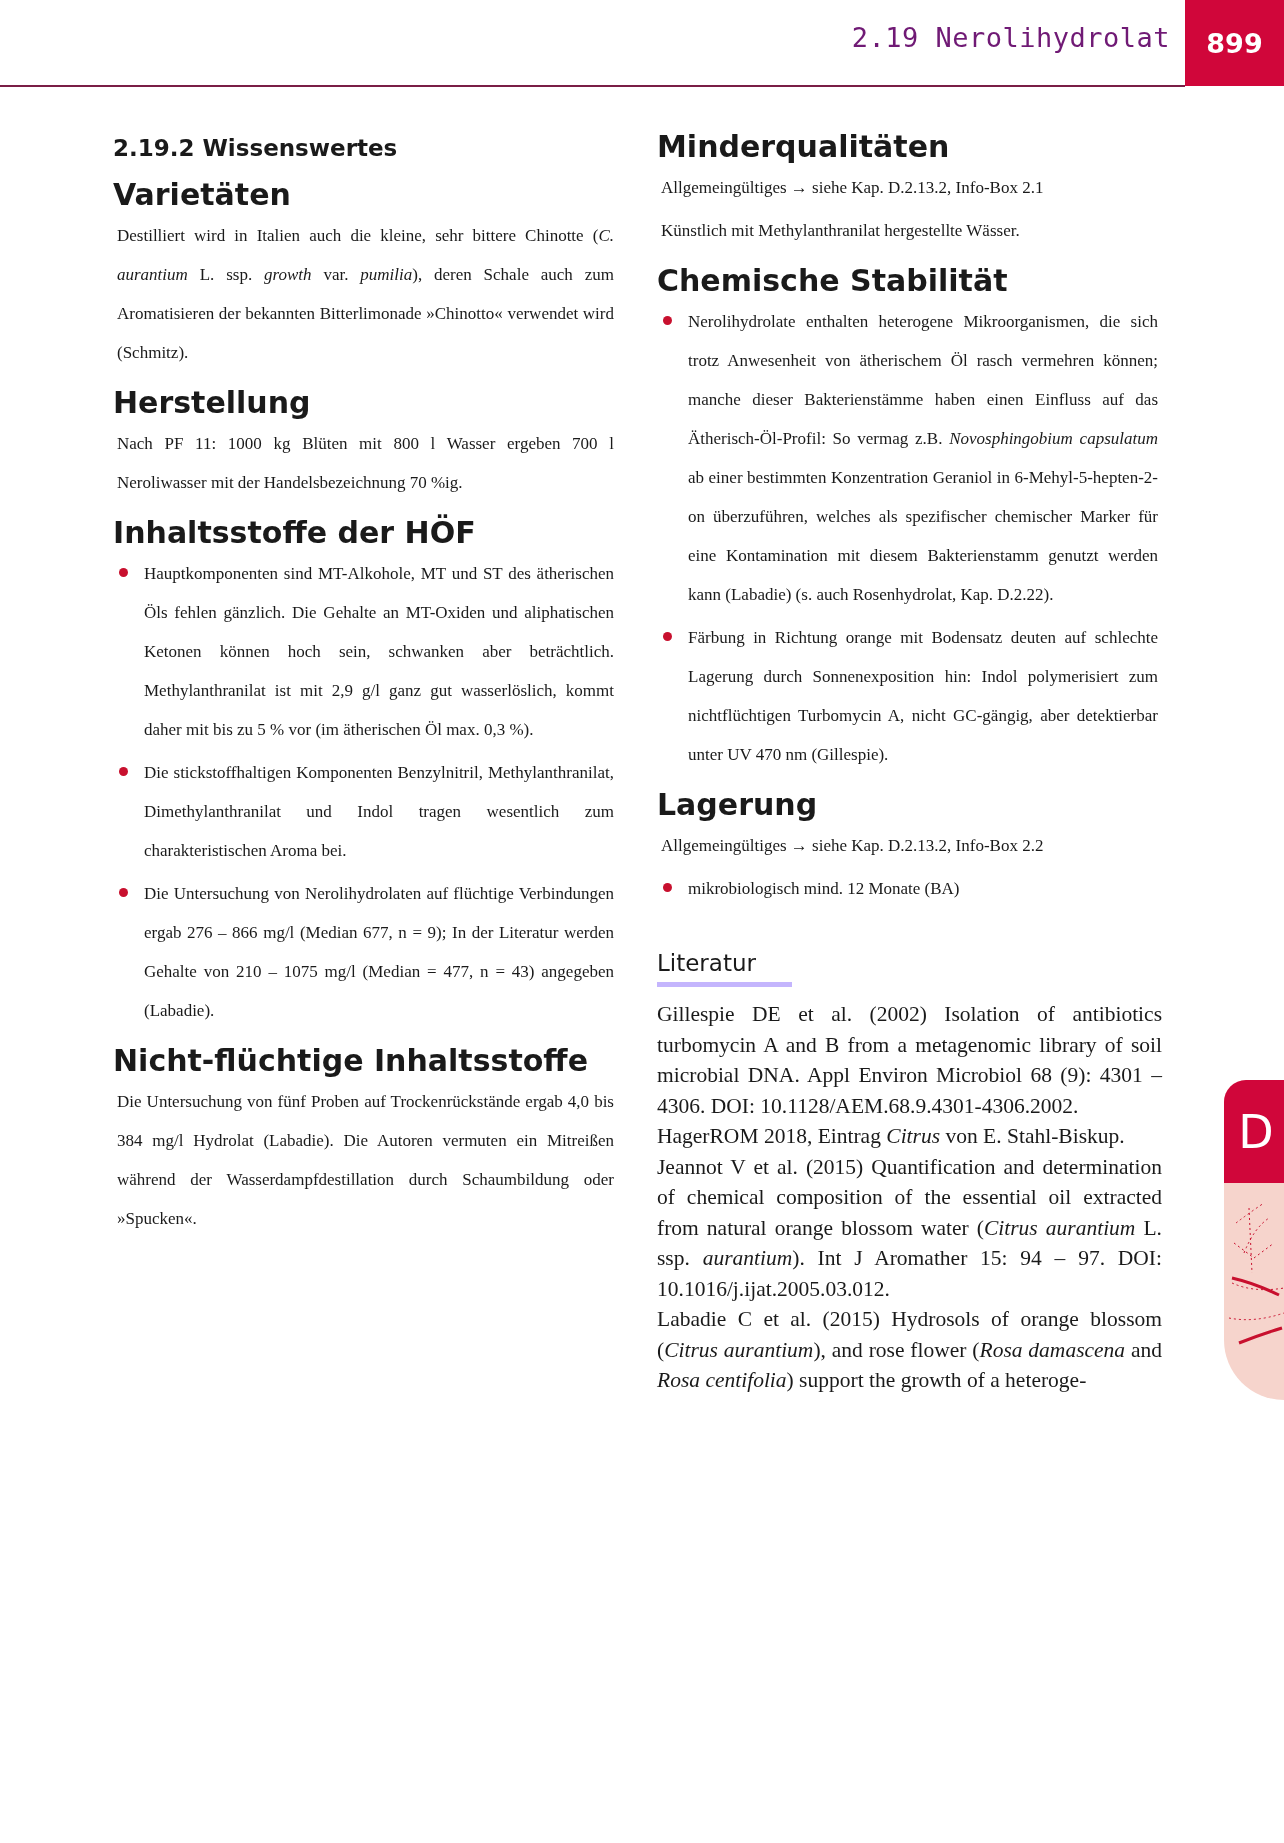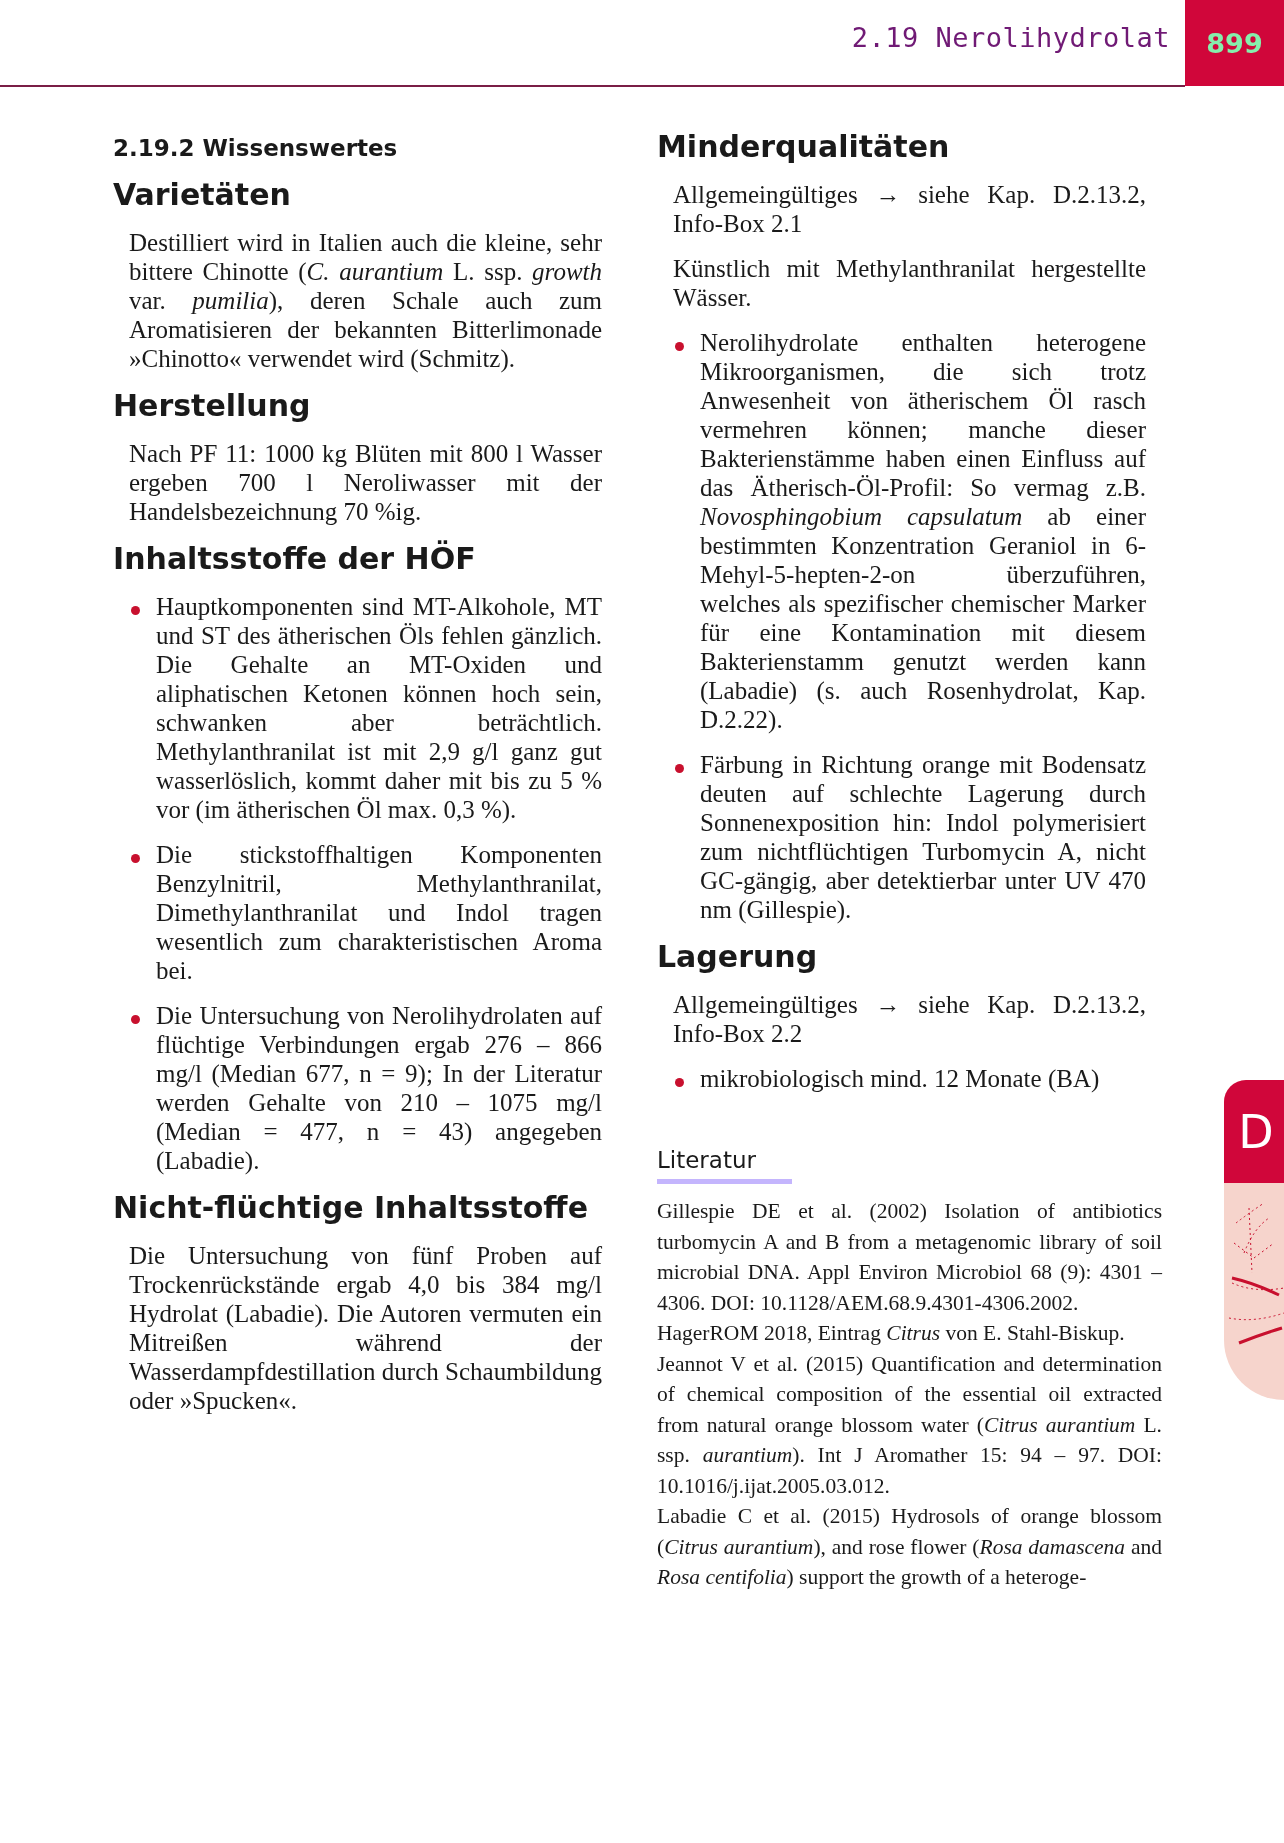--- a/index.html
+++ b/index.html
@@ -7,42 +7,42 @@
     width: 1284px; height: 1843px; position: relative; overflow: hidden;
     font-family: "Liberation Serif", "DejaVu Serif", serif; color: #1a1a1a;
   }
   .running-head {
     position: absolute; right: 114px; top: 22px;
     font-family: "DejaVu Sans Mono", "Liberation Mono", monospace;
     font-size: 27px; letter-spacing: 0.5px; color: #701a75;
   }
   .page-box {
     position: absolute; left: 1185px; top: 0; width: 99px; height: 86px;
-    background: #d0063a; color: #86efac;
+    background: #d0063a; color: #ffffff;
     font-family: "DejaVu Sans", sans-serif; font-weight: bold; font-size: 27px;
     display: flex; align-items: center; justify-content: center;
   }
   .header-rule {
     position: absolute; left: 0; top: 85px; width: 1185px; height: 2px;
     background: #7a1e46;
   }
   .col { position: absolute; top: 130px; }
   .col-left { left: 113px; width: 505px; }
   .col-right { left: 657px; width: 505px; }
   .sec-title {
     font-family: "DejaVu Sans", sans-serif; font-weight: bold;
     font-size: 23px; margin: 0 0 12px 0; line-height: 36px;
   }
   .sub {
     font-family: "DejaVu Sans", sans-serif; font-size: 30px;
     margin: 14px 0 0 0; line-height: 34px; color: #1a1a1a;
   }
   .sub.first { margin-top: 0; }
   p, li {
-    font-size: 25px; line-height: 29px; margin: 16px; text-align: justify;
+    font-size: 17px; line-height: 39px; margin: 4px; text-align: justify;
     hyphens: manual;
   }
   ul { list-style: none; margin: 0; padding: 0; }
   li { position: relative; padding-left: 27px; }
   li .bullet {
     position: absolute; left: 2px; top: 14px; width: 9px; height: 9px;
     border-radius: 50%; background: #c8102e;
   }
   .lit-title {
     font-family: "DejaVu Sans", sans-serif; font-size: 23px; line-height: 34px;
@@ -88,20 +88,21 @@
 
   <h3 class="sub">Nicht-flüchtige Inhaltsstoffe</h3>
   <p>Die Untersuchung von fünf Proben auf Trockenrückstände ergab 4,0 bis 384 mg/l Hydrolat (Labadie). Die Autoren vermuten ein Mitreißen während der Wasserdampfdestillation durch Schaumbildung oder »Spucken«.</p>
 </div>
 
 <div class="col col-right">
   <h3 class="sub first">Minderqualitäten</h3>
   <p>Allgemeingültiges → siehe Kap. D.2.13.2, Info-Box 2.1</p>
   <p>Künstlich mit Methylanthranilat hergestellte Wässer.</p>
 
+  <h3 class="sub">Chemische Stabilität</h3>
   <ul>
     <li><span class="bullet"></span><span>Nerolihydrolate enthalten heterogene Mikroorganismen, die sich trotz Anwesenheit von ätherischem Öl rasch vermehren können; manche dieser Bakterienstämme haben einen Einfluss auf das Ätherisch-Öl-Profil: So vermag z.B. </span><em>Novosphingobium capsulatum</em><span> ab einer bestimmten Konzentration Geraniol in 6-Mehyl-5-hepten-2-on überzuführen, welches als spezifischer chemischer Marker für eine Kontamination mit diesem Bakterienstamm genutzt werden kann (Labadie) (s. auch Rosenhydrolat, Kap. D.2.22).</span></li>
     <li><span class="bullet"></span><span>Färbung in Richtung orange mit Bodensatz deuten auf schlechte Lagerung durch Sonnenexposition hin: Indol polymerisiert zum nichtflüchtigen Turbomycin A, nicht GC-gängig, aber detektierbar unter UV 470 nm (Gillespie).</span></li>
   </ul>
 
   <h3 class="sub">Lagerung</h3>
   <p>Allgemeingültiges → siehe Kap. D.2.13.2, Info-Box 2.2</p>
 
   <ul>
     <li><span class="bullet"></span><span>mikrobiologisch mind. 12 Monate (BA)</span></li>

